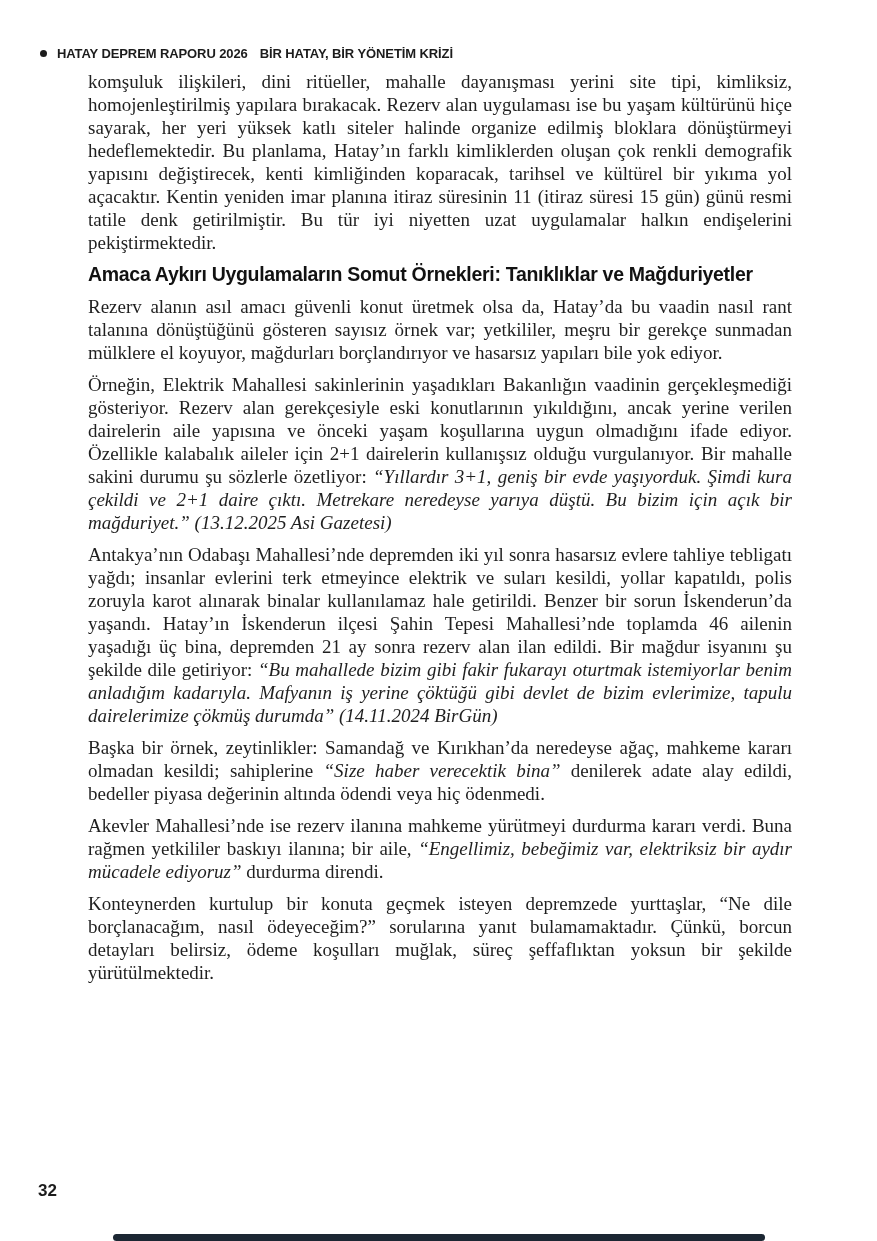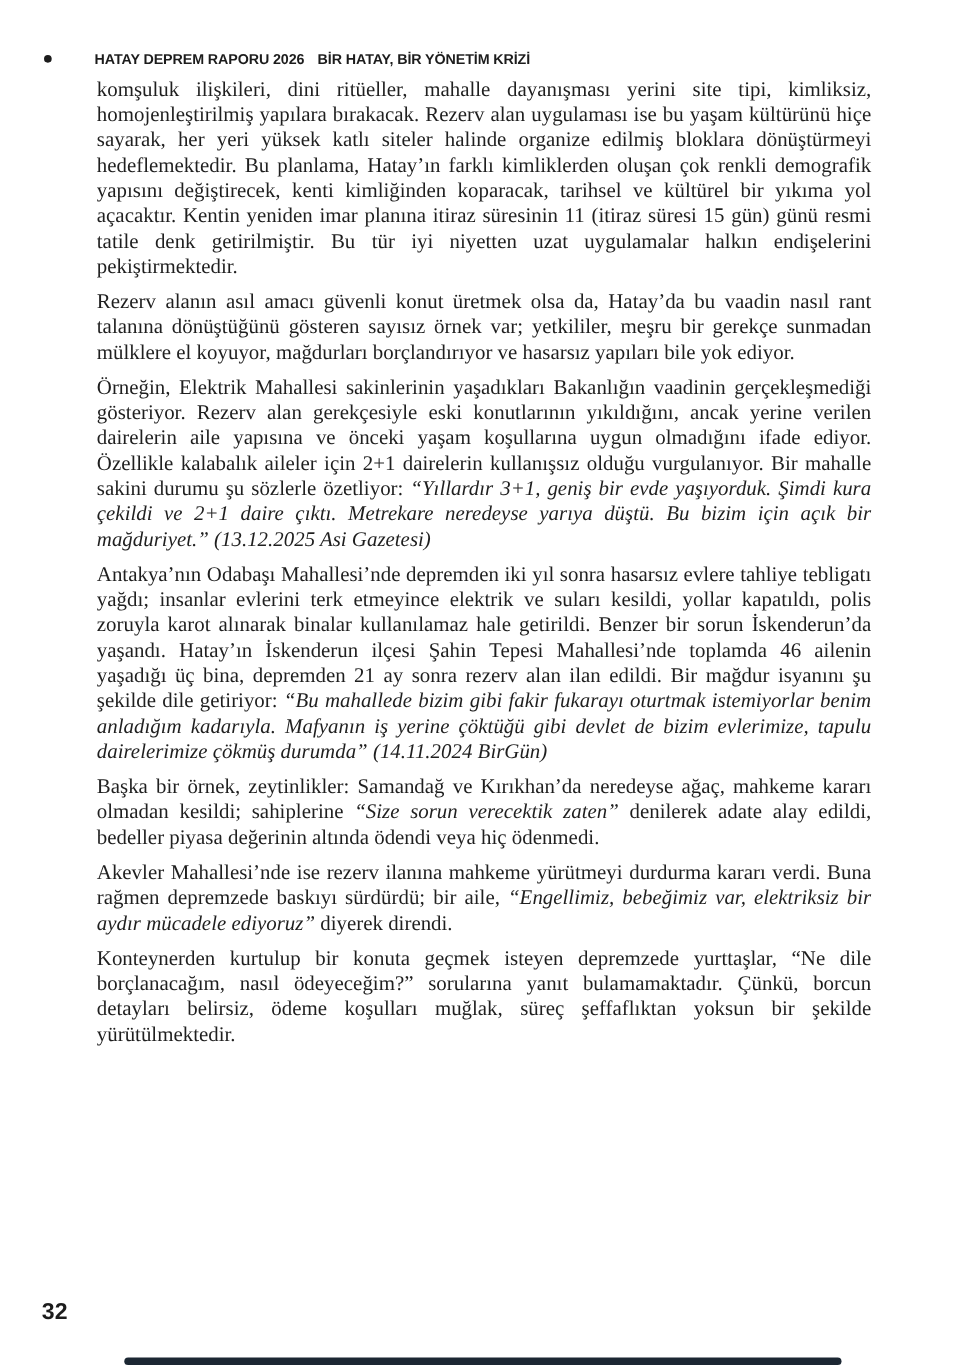--- a/index.html
+++ b/index.html
@@ -18,21 +18,21 @@
     display: flex; align-items: center;
     font-family: "Liberation Sans", sans-serif;
     font-weight: bold; font-size: 13px;
     letter-spacing: -0.1px; color: #1c1c1c;
     white-space: nowrap;
   }
   .bullet {
     width: 7px; height: 7px; border-radius: 50%;
     background: #1c1c1c; margin-right: 10px; flex: 0 0 auto;
   }
-  .hdr-title { margin-right: 12px; margin-left: 29px; }
+  .hdr-title { margin-right: 12px; }
 
   
   .article {
     position: absolute; left: 88px; top: 70px; width: 704px;
     font-size: 19px; line-height: 23px;
     text-align: justify;
     color: #1f1f1f;
     hyphens: auto;
   }
   .article p { margin: 0 0 9px 0; }
@@ -42,21 +42,21 @@
     letter-spacing: -0.3px; color: #121212;
     text-align: left;
     margin: 8px 0 9px 0;
   }
   .it { font-style: italic; }
 
   
   .page-number {
     position: absolute; left: 38px; top: 1181px;
     font-family: "Liberation Sans", sans-serif;
-    font-weight: bold; font-size: 21px; color: #1c1c1c;
+    font-weight: bold; font-size: 17px; color: #1c1c1c;
   }
 
   
   .footer-bar {
     position: absolute; left: 113px; top: 1234px;
     width: 652px; height: 7px;
     border-radius: 4px;
     background: #1c2733;
   }
 </style>
@@ -64,23 +64,24 @@
 <body>
 
 <header class="page-header">
   <span class="bullet"></span>
   <span class="hdr-title">HATAY DEPREM RAPORU 2026</span>
   <span class="hdr-subtitle">BİR HATAY, BİR YÖNETİM KRİZİ</span>
 </header>
 
 <main class="article">
     <p><span>komşuluk ilişkileri, dini ritüeller, mahalle dayanışması yerini site tipi, kimliksiz, homojenleştirilmiş yapılara bırakacak. Rezerv alan uygulaması ise bu yaşam kültürünü hiçe sayarak, her yeri yüksek katlı siteler halinde organize edilmiş bloklara dönüştürmeyi hedeflemektedir. Bu planlama, Hatay’ın farklı kimliklerden oluşan çok renkli demografik yapısını değiştirecek, kenti kimliğinden koparacak, tarihsel ve kültürel bir yıkıma yol açacaktır. Kentin yeniden imar planına itiraz süresinin 11 (itiraz süresi 15 gün) günü resmi tatile denk getirilmiştir. Bu tür iyi niyetten uzat uygulamalar halkın endişelerini pekiştirmektedir.</span></p>
+    <h2><span>Amaca Aykırı Uygulamaların Somut Örnekleri: Tanıklıklar ve Mağduriyetler</span></h2>
     <p><span>Rezerv alanın asıl amacı güvenli konut üretmek olsa da, Hatay’da bu vaadin nasıl rant talanına dönüştüğünü gösteren sayısız örnek var; yetkililer, meşru bir gerekçe sunmadan mülklere el koyuyor, mağdurları borçlandırıyor ve hasarsız yapıları bile yok ediyor.</span></p>
     <p><span>Örneğin, Elektrik Mahallesi sakinlerinin yaşadıkları Bakanlığın vaadinin gerçekleşmediği gösteriyor. Rezerv alan gerekçesiyle eski konutlarının yıkıldığını, ancak yerine verilen dairelerin aile yapısına ve önceki yaşam koşullarına uygun olmadığını ifade ediyor. Özellikle kalabalık aileler için 2+1 dairelerin kullanışsız olduğu vurgulanıyor. Bir mahalle sakini durumu şu sözlerle özetliyor: </span><span class="it">“Yıllardır 3+1, geniş bir evde yaşıyorduk. Şimdi kura çekildi ve 2+1 daire çıktı. Metrekare neredeyse yarıya düştü. Bu bizim için açık bir mağduriyet.” (13.12.2025 Asi Gazetesi)</span></p>
     <p><span>Antakya’nın Odabaşı Mahallesi’nde depremden iki yıl sonra hasarsız evlere tahliye tebligatı yağdı; insanlar evlerini terk etmeyince elektrik ve suları kesildi, yollar kapatıldı, polis zoruyla karot alınarak binalar kullanılamaz hale getirildi. Benzer bir sorun İskenderun’da yaşandı. Hatay’ın İskenderun ilçesi Şahin Tepesi Mahallesi’nde toplamda 46 ailenin yaşadığı üç bina, depremden 21 ay sonra rezerv alan ilan edildi. Bir mağdur isyanını şu şekilde dile getiriyor: </span><span class="it">“Bu mahallede bizim gibi fakir fukarayı oturtmak istemiyorlar benim anladığım kadarıyla. Mafyanın iş yerine çöktüğü gibi devlet de bizim evlerimize, tapulu dairelerimize çökmüş durumda” (14.11.2024 BirGün)</span></p>
-    <p><span>Başka bir örnek, zeytinlikler: Samandağ ve Kırıkhan’da neredeyse ağaç, mahkeme kararı olmadan kesildi; sahiplerine </span><span class="it">“Size sorun verecektik zaten”</span><span> denilerek adate alay edildi, bedeller piyasa değerinin altında ödendi veya hiç ödenmedi.</span></p>
-    <p><span>Akevler Mahallesi’nde ise rezerv ilanına mahkeme yürütmeyi durdurma kararı verdi. Buna rağmen depremzede baskıyı sürdürdü; bir aile, </span><span class="it">“Engellimiz, bebeğimiz var, elektriksiz bir aydır mücadele ediyoruz”</span><span> diyerek direndi.</span></p>
+    <p><span>Başka bir örnek, zeytinlikler: Samandağ ve Kırıkhan’da neredeyse ağaç, mahkeme kararı olmadan kesildi; sahiplerine </span><span class="it">“Size haber verecektik bina”</span><span> denilerek adate alay edildi, bedeller piyasa değerinin altında ödendi veya hiç ödenmedi.</span></p>
+    <p><span>Akevler Mahallesi’nde ise rezerv ilanına mahkeme yürütmeyi durdurma kararı verdi. Buna rağmen yetkililer baskıyı ilanına; bir aile, </span><span class="it">“Engellimiz, bebeğimiz var, elektriksiz bir aydır mücadele ediyoruz”</span><span> durdurma direndi.</span></p>
     <p><span>Konteynerden kurtulup bir konuta geçmek isteyen depremzede yurttaşlar, “Ne dile borçlanacağım, nasıl ödeyeceğim?” sorularına yanıt bulamamaktadır. Çünkü, borcun detayları belirsiz, ödeme koşulları muğlak, süreç şeffaflıktan yoksun bir şekilde yürütülmektedir.</span></p>
   </main>
 
 <div class="page-number">32</div>
 
 <div class="footer-bar" style="background: rgb(28, 39, 51);"></div>
 
 </body></html>

